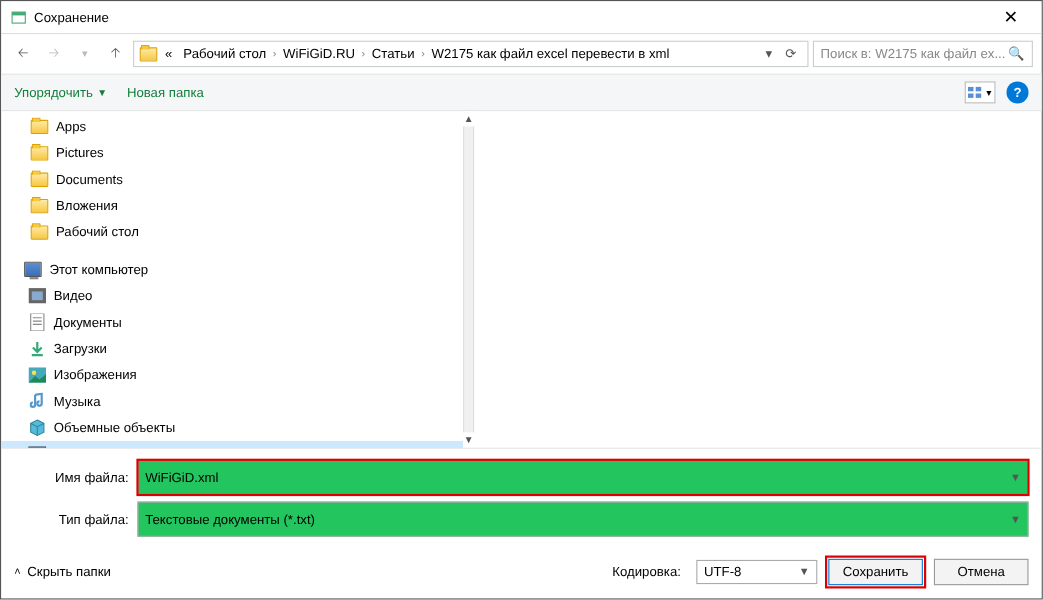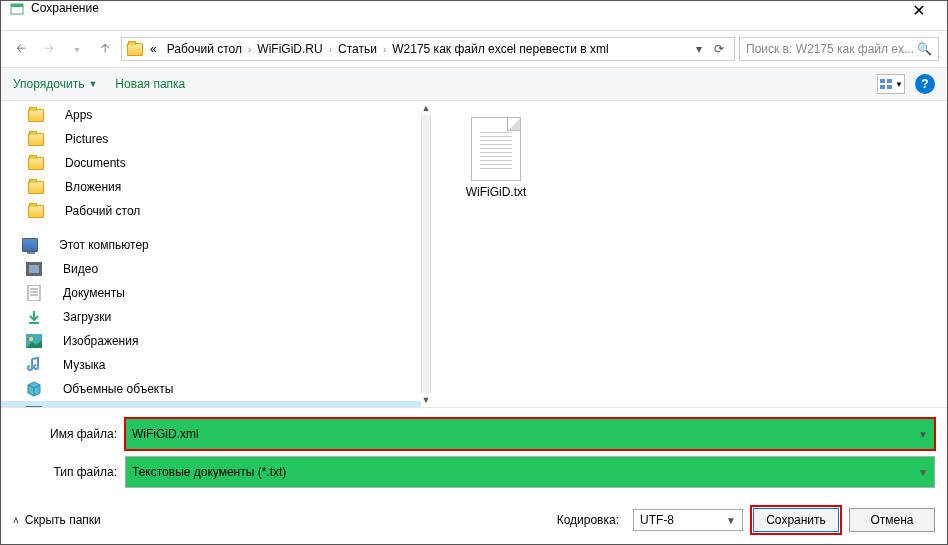--- a/index.html
+++ b/index.html
@@ -1,17 +1,17 @@
 <!DOCTYPE html>
 <html><head>
 <meta charset="utf-8">
 <style>
 * { box-sizing: border-box; margin: 0; padding: 0; font-family: 'Segoe UI', Tahoma, sans-serif; font-size: 12px; }
 body { background: #fff; width: 948px; height: 545px; border: 1px solid #555; display: flex; flex-direction: column; overflow: hidden; }
-.titlebar { height: 30px; display: flex; padding: 0 8px; border-bottom: 1px solid #ddd; }
+.titlebar { height: 30px; display: flex; align-items: center; padding: 0 8px; border-bottom: 1px solid #ddd; }
 .titlebar .icon { width: 16px; height: 16px; margin-right: 6px; }
 .titlebar .title { flex: 1; }
 .titlebar .close { width: 40px; text-align: center; font-size: 16px; cursor: pointer; }
 .navbar { height: 36px; display: flex; align-items: center; padding: 0 8px; gap: 4px; }
 .nav-btn { width: 24px; height: 24px; display: flex; align-items: center; justify-content: center; color: #555; cursor: pointer; }
 .nav-btn.disabled { color: #bbb; }
 .breadcrumb { flex: 1; height: 24px; border: 1px solid #ccc; display: flex; align-items: center; padding: 0 4px; gap: 2px; background: #fff; }
 .breadcrumb .folder-ico { width: 18px; height: 18px; display:flex; align-items:center; justify-content:center;}
 .breadcrumb .crumb { padding: 0 4px; white-space: nowrap; }
 .breadcrumb .sep { color: #888; font-size: 10px; }
@@ -20,21 +20,21 @@
 .breadcrumb .refresh { padding: 0 6px; color: #555; }
 .searchbox { width: 200px; height: 24px; border: 1px solid #ccc; display: flex; align-items: center; padding: 0 6px; color: #888; }
 .searchbox .sicon { margin-left: auto; color: #555; }
 .toolbar { height: 34px; background: #f5f6f7; border-top: 1px solid #e5e5e5; border-bottom: 1px solid #e5e5e5; display: flex; align-items: center; padding: 0 12px; gap: 18px; }
 .toolbar .tbtn { color: #15803d; cursor: pointer; display: flex; align-items: center; gap: 4px; }
 .toolbar .right { margin-left: auto; display: flex; align-items: center; gap: 10px; }
 .toolbar .viewbtn { width: 28px; height: 20px; border: 1px solid #bbb; background: #fff; display: flex; align-items: center; justify-content: center; }
 .toolbar .help { width: 20px; height: 20px; border-radius: 50%; background: #0078d7; color: #fff; display: flex; align-items: center; justify-content: center; font-weight: bold; }
 .mainarea { flex: 1; display: flex; overflow: hidden; }
 .tree { width: 420px; overflow-y: auto; padding-top: 2px; }
-.tree-item { height: 24px; display: flex; align-items: center; padding-left: 26px; gap: 20px; cursor: pointer; }
+.tree-item { height: 24px; display: flex; align-items: center; padding-left: 26px; gap: 6px; cursor: pointer; }
 .tree-item.selected { background: #cce8ff; }
 .tree-item.l2 { padding-left: 24px; }
 .tree-item.header { padding-left: 20px; }
 .tree-item .ticon { width: 18px; height: 18px; display: flex; align-items: center; justify-content: center; }
 .folder-yellow { width: 16px; height: 13px; background: linear-gradient(#ffe9a6, #f7c843); border: 1px solid #d9a400; border-radius: 1px; position: relative; }
 .folder-yellow::before { content: ''; position: absolute; top: -3px; left: 0; width: 6px; height: 3px; background: #f7c843; border: 1px solid #d9a400; border-bottom: none; border-radius: 1px 1px 0 0; }
 .pc-icon { width: 16px; height: 14px; border: 1px solid #555; background: linear-gradient(#5a8fd6,#3a6fb6); position: relative; border-radius: 1px;}
 .pc-icon::after { content:''; position:absolute; bottom:-3px; left:4px; width:8px; height:2px; background:#888;}
 .splitter { width: 10px; background: #fff; display: flex; flex-direction: column; align-items: center; }
 .splitter .sb { width: 10px; flex:1; background: #f0f0f0; border-left:1px solid #ddd; border-right:1px solid #ddd;}
@@ -227,28 +227,20 @@
           </svg>
         </span>
         <span>Рабочий стол</span>
       </div>
   </div>
   <div class="splitter">
     <div class="arrow">▲</div>
     <div class="sb"></div>
     <div class="arrow">▼</div>
   </div>
-  <div class="content">
-    <div class="file-item">
-      <div class="file-icon">
-          <div class="lines"></div>
-        </div>
-      <span>WiFiGiD.txt</span>
-    </div>
-  </div>
 </div>
 
 <div class="bottompanel">
   <div class="row">
     <div class="lbl">Имя файла:</div>
     <div class="field highlight">
       <span>WiFiGiD.xml</span>
       <span class="dd">▼</span>
     </div>
   </div>

